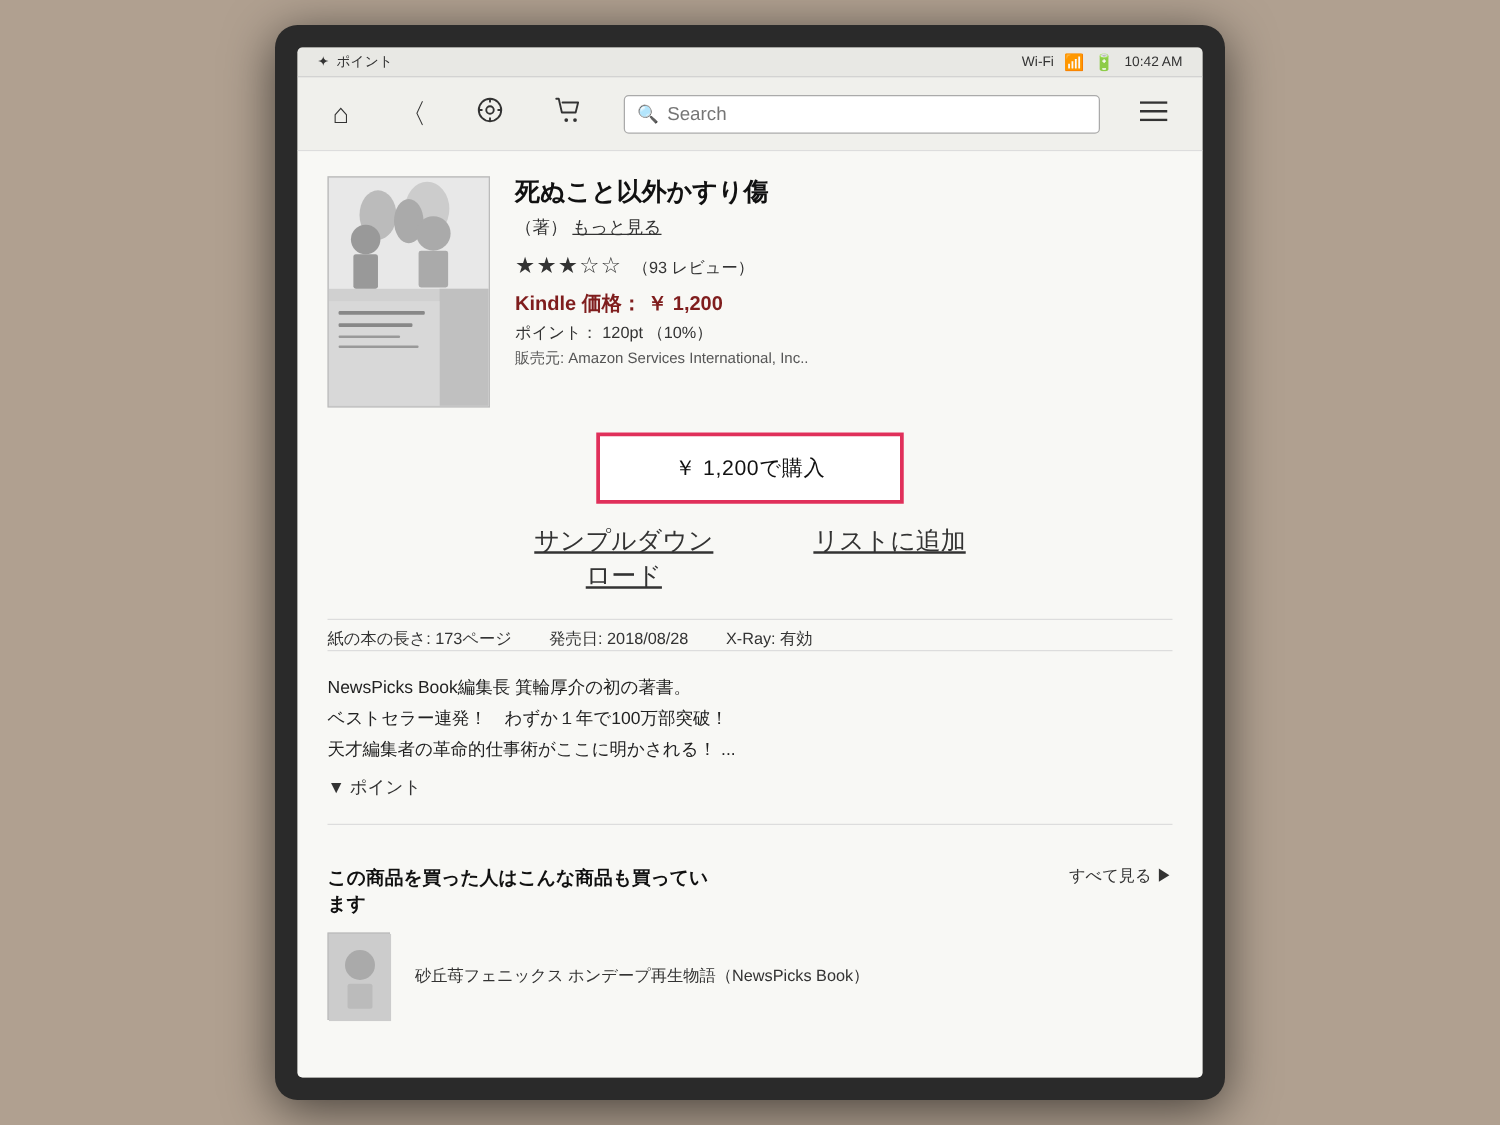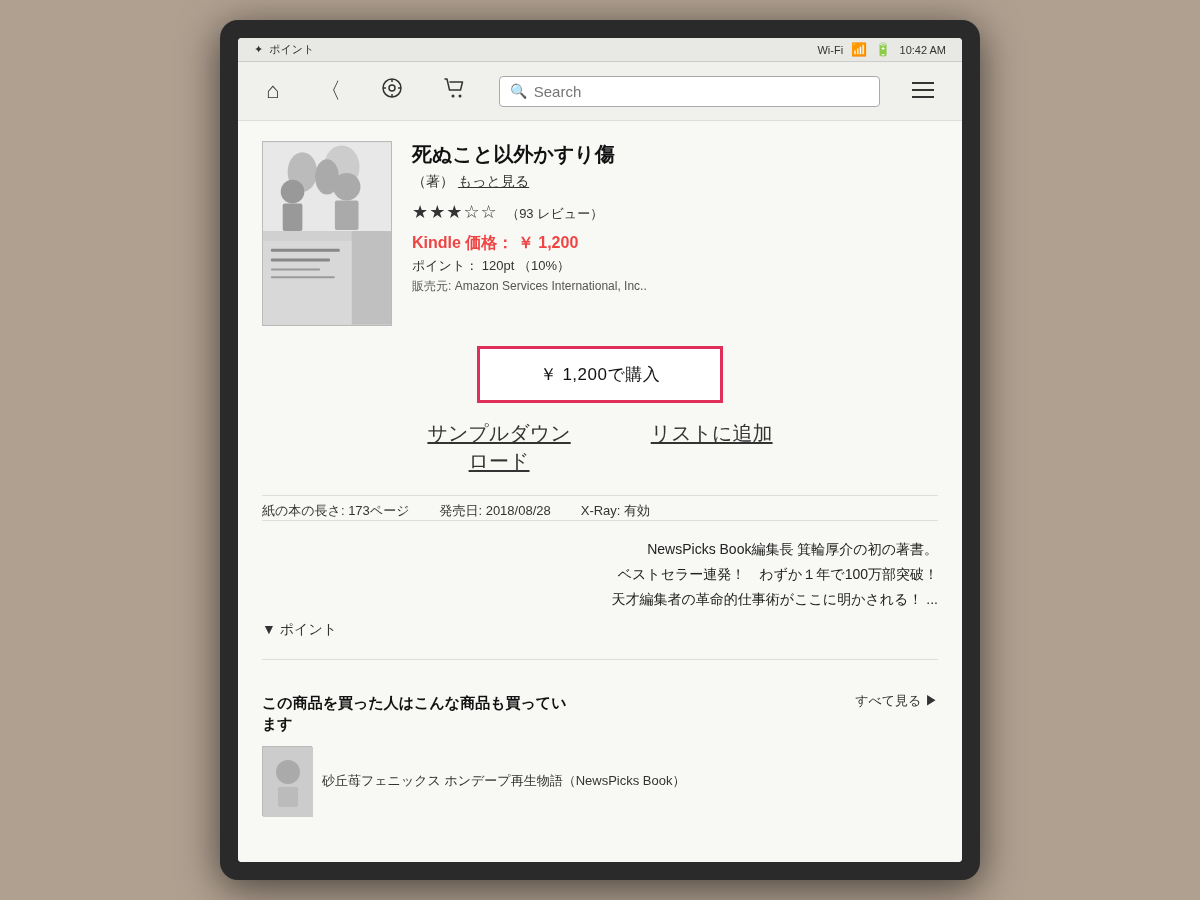--- a/index.html
+++ b/index.html
@@ -174,21 +174,21 @@
       color: #333;
       margin-bottom: 10px;
     }
 
     .price-section {
       margin-bottom: 4px;
     }
 
     .kindle-price {
       font-size: 16px;
-      color: #ef4444;
+      color: #7f1d1d;
       font-weight: bold;
       margin-bottom: 3px;
     }
 
     .points {
       font-size: 13px;
       color: #333;
       margin-bottom: 3px;
     }
 
@@ -246,21 +246,20 @@
       border-top: 1px solid #ddd;
       border-bottom: 1px solid #ddd;
     }
 
     
     .description {
       font-size: 14px;
       color: #222;
       line-height: 1.8;
       margin-bottom: 8px;
-      text-align: right;
     }
 
     .more-link {
       font-size: 14px;
       color: #333;
       cursor: pointer;
       margin-bottom: 20px;
     }
 
     
@@ -288,21 +287,21 @@
       font-size: 13px;
       color: #333;
       cursor: pointer;
       white-space: nowrap;
       margin-left: 10px;
     }
 
     .related-book {
       display: flex;
       align-items: center;
-      gap: 10px;
+      gap: 20px;
     }
 
     .related-book-cover {
       width: 50px;
       height: 70px;
       background: #ccc;
       border: 1px solid #bbb;
       flex-shrink: 0;
     }
 

